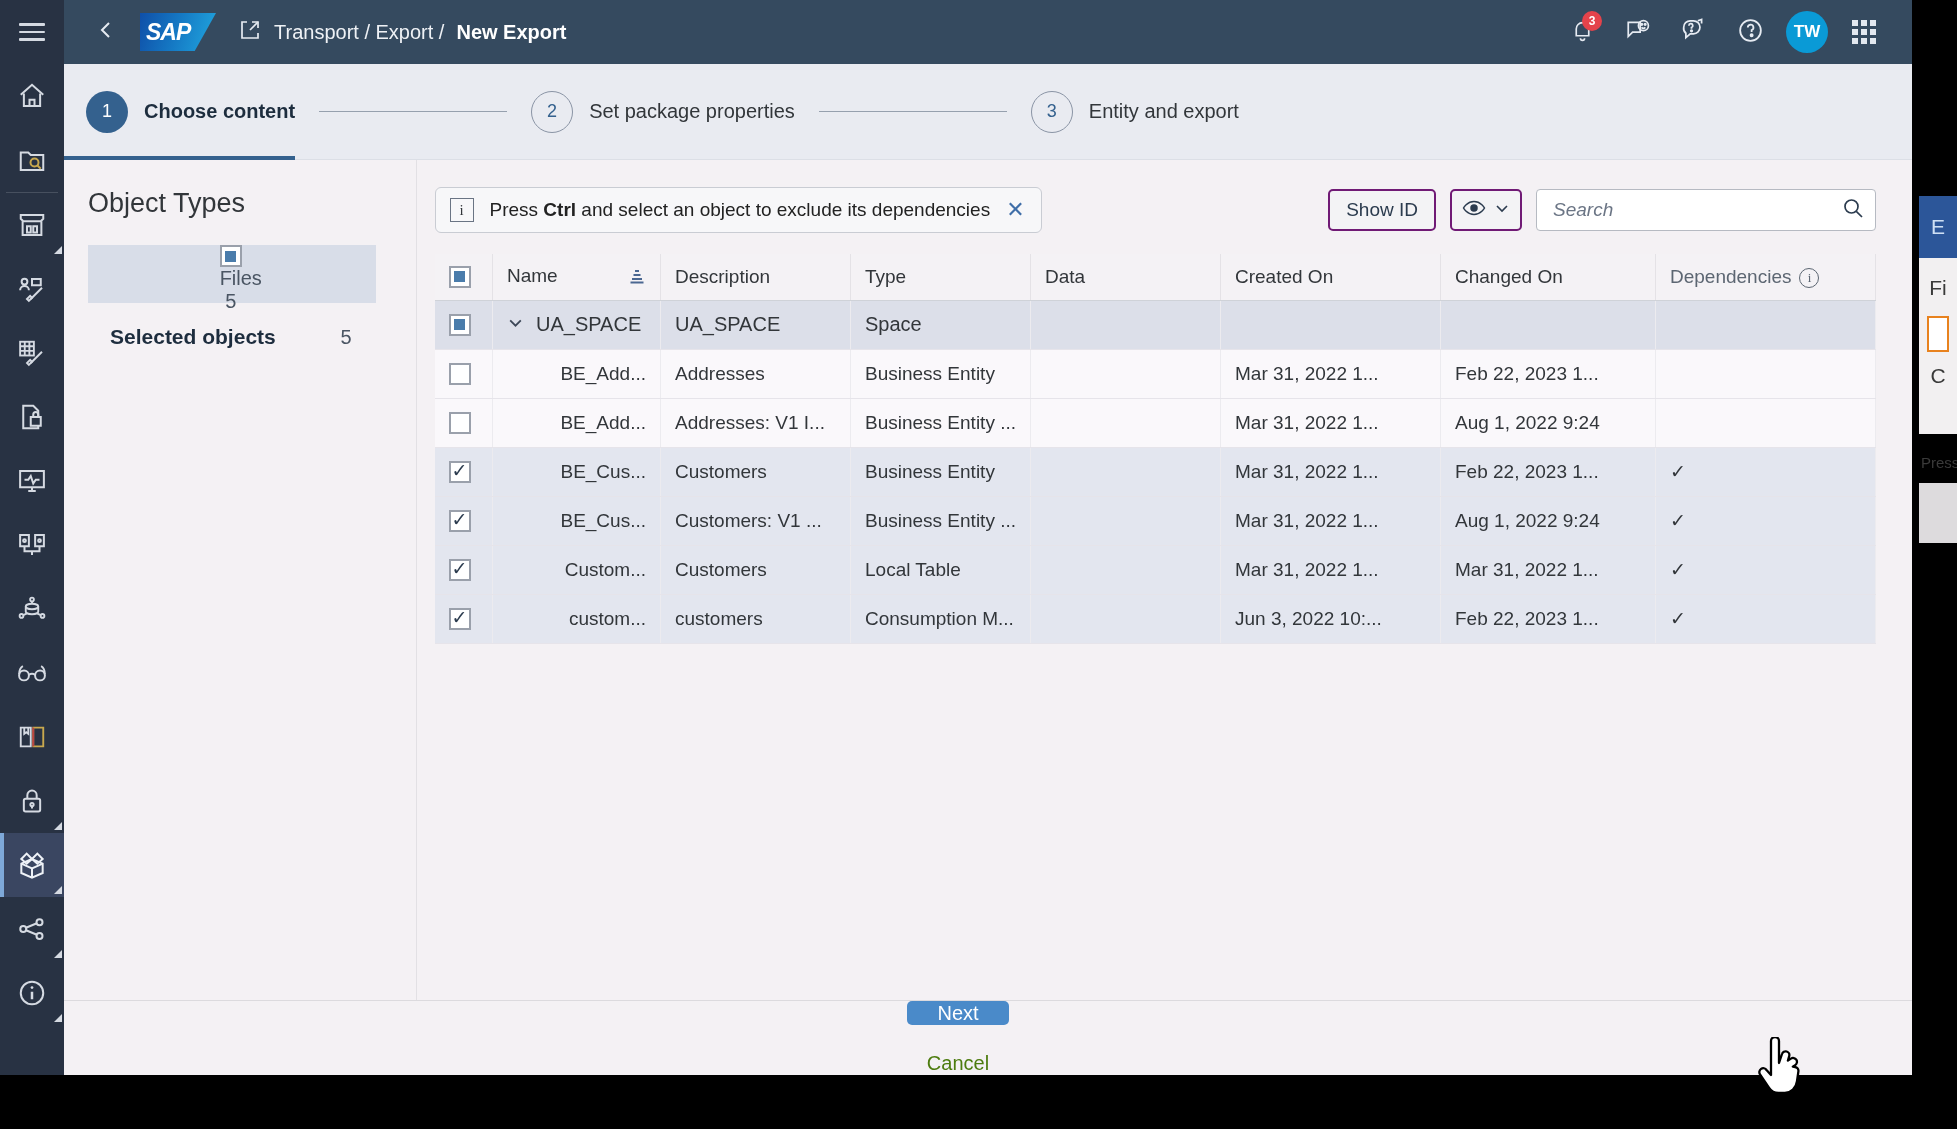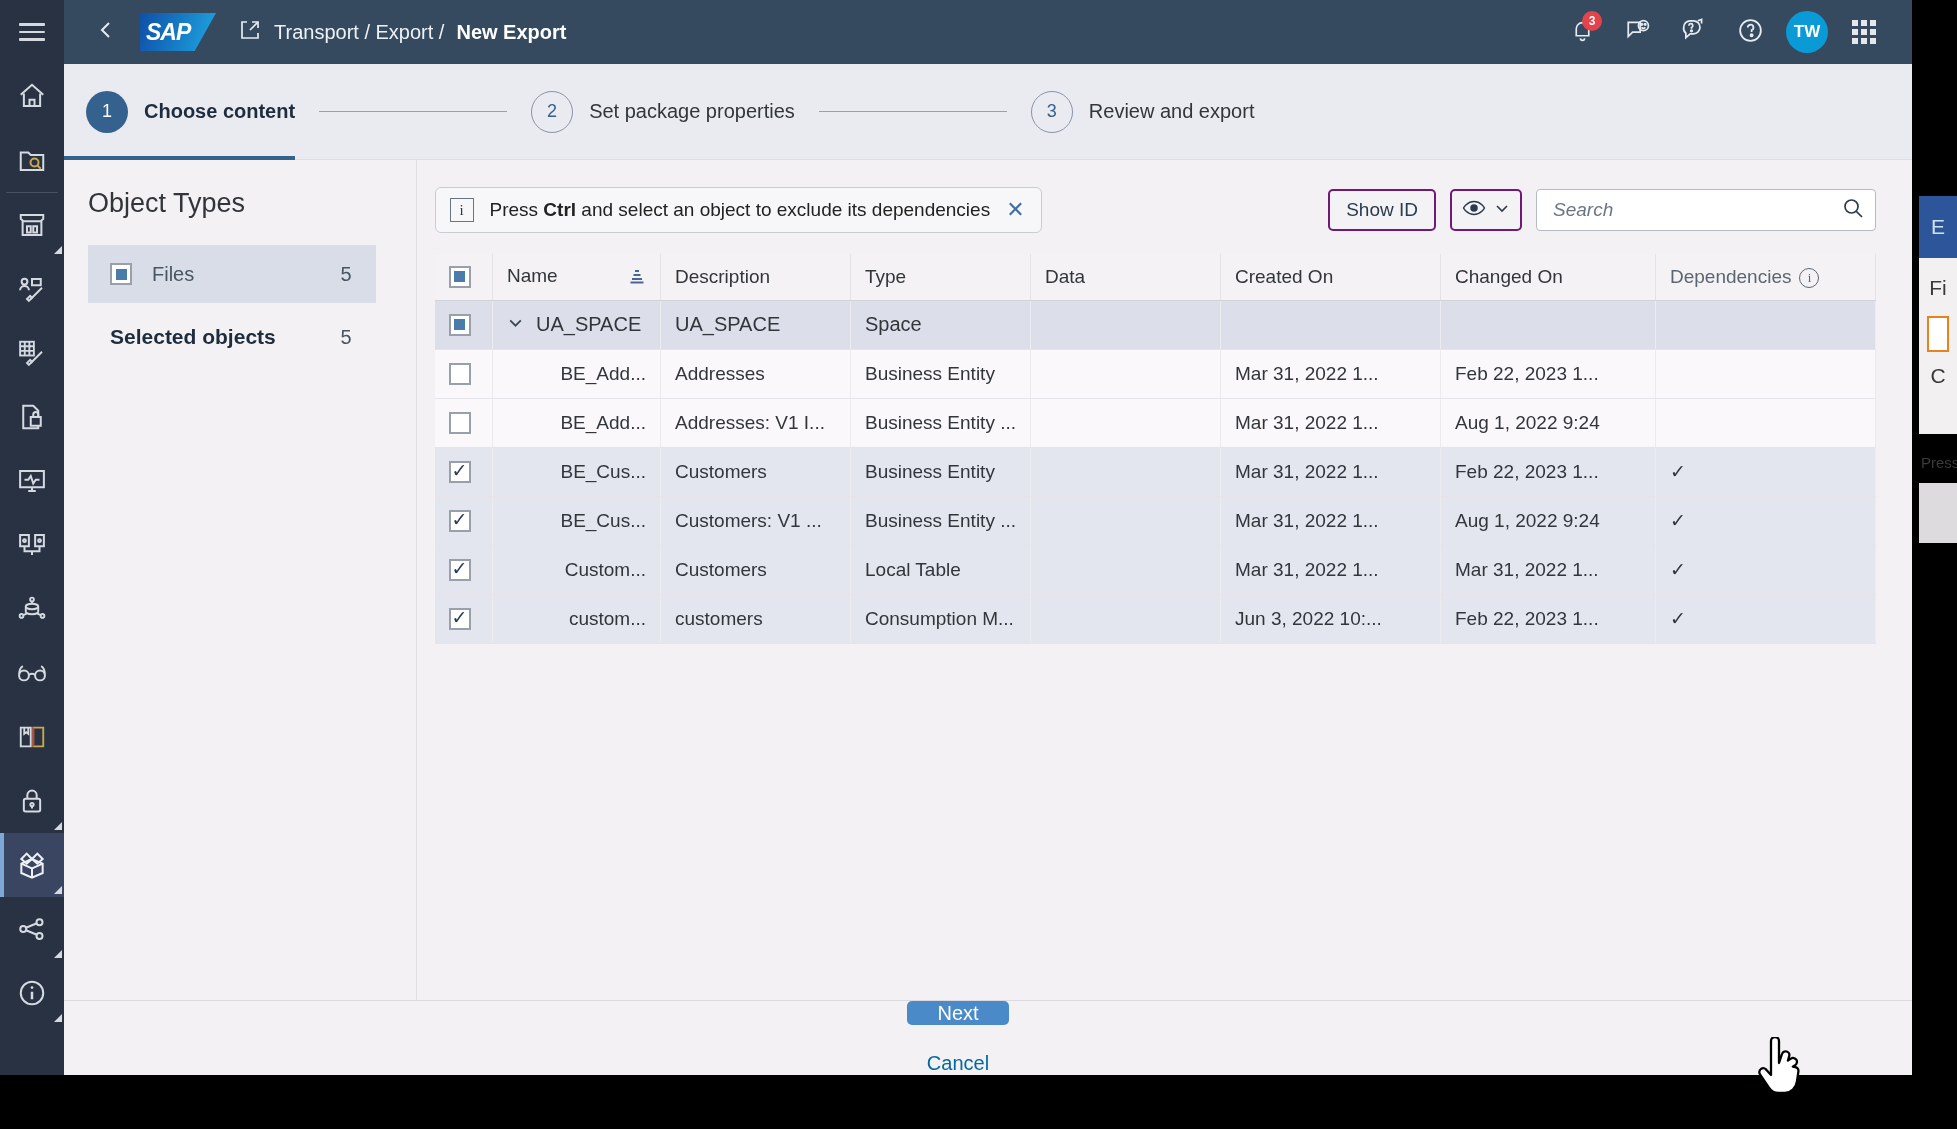--- a/index.html
+++ b/index.html
@@ -136,20 +136,21 @@
   .obj-panel {
     width: 402px; padding: 28px 40px 0 24px;
     border-right: 1px solid #e2e0e4;
   }
   .obj-title { font-size: 27px; color: #32363a; font-weight: normal; }
   .obj-list { margin-top: 26px; }
   .obj-row {
     display: flex; align-items: center;
     height: 58px; padding: 0 24px 0 22px;
     cursor: pointer;
+    flex-direction: column;
   }
   .obj-row.selected { background: #d8dde8; }
   .sq-check {
     width: 22px; height: 22px; border: 2px solid #9aa0ab;
     background: #fff; display: flex; align-items: center; justify-content: center;
     flex: none;
   }
   .sq-check i { width: 11px; height: 11px; background: #4a7cab; display: block; }
   .obj-name { margin-left: 20px; font-size: 20px; color: #4a5563; flex: 1; }
   .obj-count { font-size: 20px; color: #4a5563; }
@@ -260,21 +261,21 @@
     display: flex; align-items: center; justify-content: flex-end;
     padding-right: 60px; gap: 26px; flex-direction: column;
   }
   .btn-next {
     height: 44px; padding: 0 30px; border: none; border-radius: 5px;
     background: #4a8ac9; color: #fff; font-size: 20px; cursor: pointer;
     font-family: "Liberation Sans", sans-serif;
   }
   .btn-cancel {
     height: 44px; background: none; border: none;
-    color: #0369a1; font-size: 20px; cursor: pointer;
+    color: #4d7c0f; font-size: 20px; cursor: pointer;
     font-family: "Liberation Sans", sans-serif;
   }
 
   
   .cursor { position: absolute; left: 1757px; top: 1037px; z-index: 60; pointer-events: none; }
 
   
   .rpanel {
     position: absolute; left: 1919px; top: 196px;
     width: 38px; height: 238px;
@@ -558,21 +559,21 @@
       <div class="wz-underline"></div>
     </div>
     <div class="wz-line"></div>
     <div class="wz-step upcoming">
       <div class="wz-circle">2</div>
       <div class="wz-label">Set package properties</div>
     </div>
     <div class="wz-line"></div>
     <div class="wz-step upcoming">
       <div class="wz-circle">3</div>
-      <div class="wz-label">Review and export</div>
+      <div class="wz-label">Entity and export</div>
     </div>
   </div>
 
   <div class="main">
 
     <div class="obj-panel">
       <div class="obj-title">Object Types</div>
       <div class="obj-list">
         <div class="obj-row selected">
           <div class="sq-check">

